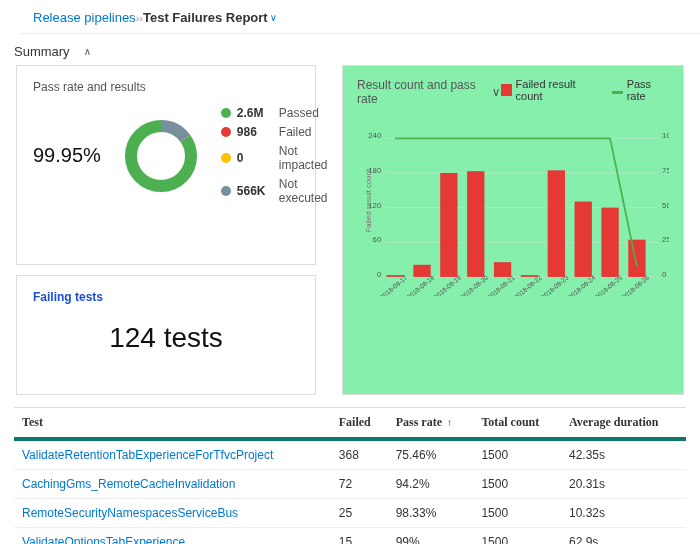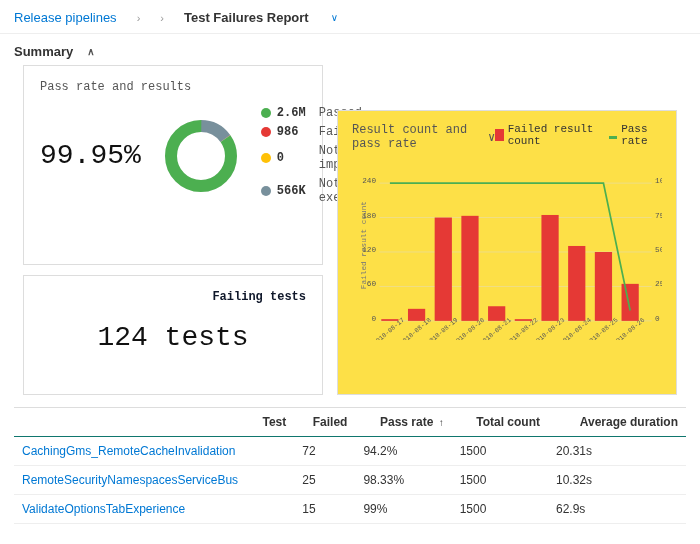--- a/index.html
+++ b/index.html
@@ -13,21 +13,22 @@
     }
 
     
     .breadcrumb {
       display: flex;
       align-items: center;
       padding: 10px 14px 8px;
       font-size: 13px;
       color: #0078d4;
       border-bottom: 1px solid #eee;
-      gap: 20px;
+      gap: 0;
+      margin-left: 19px;
     }
     .breadcrumb-sep {
       color: #999;
       font-size: 11px;
     }
     .breadcrumb-current {
       color: #333;
       font-weight: 700;
     }
     .breadcrumb-chevron {
@@ -35,35 +36,34 @@
       font-size: 10px;
       margin-left: 2px;
     }
 
     
     .summary-header {
       display: flex;
       align-items: center;
       padding: 10px 14px 6px;
       font-size: 13px;
-      font-weight: 700;
+      font-weight: 400;
       color: #333;
       gap: 14px;
     }
     .summary-header .chevron-up {
       font-size: 10px;
       color: #555;
     }
 
     
     .cards-row {
       display: flex;
-      gap: 4px;
-      padding: 0 23px 12px;
-      font-family: Liberation Mono, monospace;
+      gap: 16px;
+      padding: 0 16px 12px;
     }
 
     
     .card-passrate {
       background: #fff;
       border: 1px solid #ddd;
       padding: 14px 16px;
       width: 300px;
       min-height: 200px;
       margin-right: 10px;
@@ -72,21 +72,21 @@
       font-size: 12px;
       color: #555;
       margin-bottom: 12px;
     }
     .passrate-content {
       display: flex;
       align-items: center;
       gap: 20px;
     }
     .big-percent {
-      font-size: 28px;
+      font-size: 20px;
       font-weight: 300;
       color: #111;
       white-space: nowrap;
     }
     .donut-container {
       position: relative;
       width: 80px;
       height: 80px;
     }
     .legend-items {
@@ -119,41 +119,39 @@
       background: #fff;
       border: 1px solid #ddd;
       padding: 14px 16px;
       width: 300px;
       min-height: 120px;
       margin-right: 10px;
       margin-top: 10px;
     }
     .card-failing .card-title {
       font-size: 12px;
-      color: #0f172a;
+      color: #1d4ed8;
       font-weight: 600;
       margin-bottom: 12px;
-      text-align: right;
     }
     .failing-count {
       font-size: 28px;
       font-weight: 300;
       color: #111;
       text-align: center;
       margin-top: 18px;
     }
 
     
     .card-chart {
-      background: #fde047;
+      background: #86efac;
       border: 1px solid #ddd;
       flex: 1;
       padding: 12px 14px;
       min-height: 200px;
-      margin-top: 45px;
     }
     .chart-header {
       display: flex;
       justify-content: space-between;
       align-items: flex-start;
       margin-bottom: 8px;
     }
     .chart-title {
       font-size: 12px;
       color: #555;
@@ -186,26 +184,27 @@
     .table-section {
       border-top: 1px solid #ddd;
       margin: 0 14px;
     }
     .data-table {
       width: 100%;
       border-collapse: collapse;
       font-size: 12px;
     }
     .data-table th {
-      text-align: right;
+      text-align: left;
       padding: 7px 8px;
       font-weight: 600;
       color: #333;
-      border-bottom: 1px solid #0f766e;
+      border-bottom: 4px solid #0f766e;
       white-space: nowrap;
+      font-family: Liberation Serif, serif;
     }
     .data-table th.sortable {
       cursor: pointer;
     }
     .data-table th .sort-arrow {
       font-size: 10px;
       margin-left: 2px;
     }
     .data-table td {
       padding: 7px 8px;
@@ -374,20 +373,27 @@
     <thead>
       <tr>
         <th>Test</th>
         <th>Failed</th>
         <th class="sortable">Pass rate <span class="sort-arrow">↑</span></th>
         <th>Total count</th>
         <th>Average duration</th>
       </tr>
     </thead>
     <tbody id="table-body">
+    <tr>
+    <td class="link">ValidateRetentionTabExperienceForTfvcProject</td>
+    <td>368</td>
+    <td>75.46%</td>
+    <td>1500</td>
+    <td>42.35s</td>
+  </tr>
         <tr>
     <td class="link">CachingGms_RemoteCacheInvalidation</td>
     <td>72</td>
     <td>94.2%</td>
     <td>1500</td>
     <td>20.31s</td>
   </tr>
         <tr>
     <td class="link">RemoteSecurityNamespacesServiceBus</td>
     <td>25</td>

